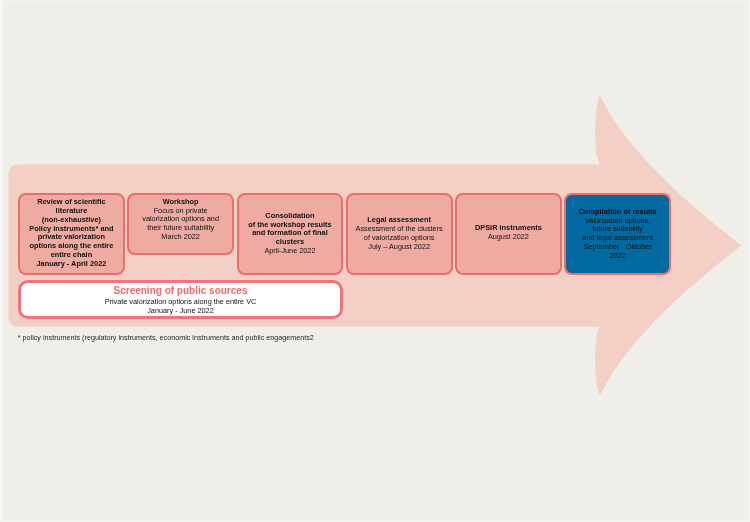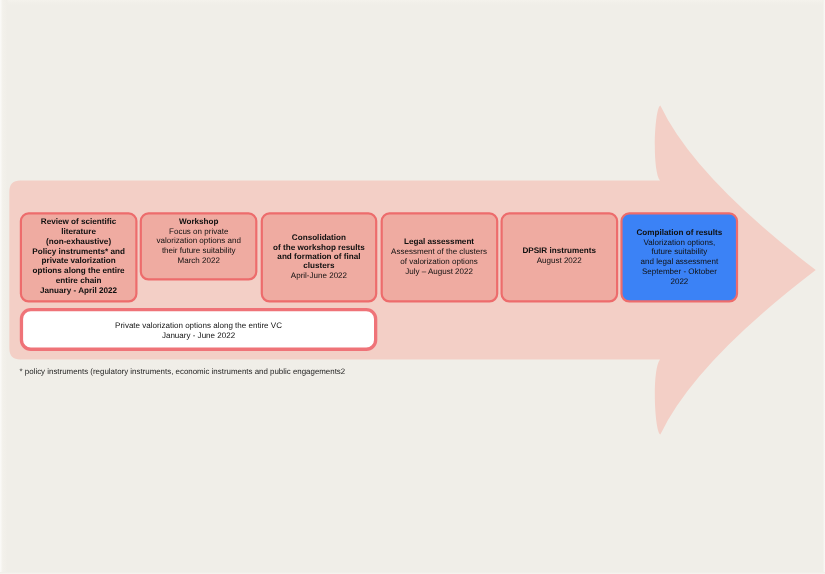--- a/index.html
+++ b/index.html
@@ -65,33 +65,34 @@
           <div>of valorization options</div>
           <div>July – August 2022</div>
         </div>
       </div>
       <div class="box" style="left: 454.9px; top: 192.9px; width: 107px; height: 81.8px; border-color: rgb(237, 108, 108); background: rgb(239, 171, 161); color: rgb(16, 16, 16);">
         <div class="box-text" style="position: relative; top: -0.6px;">
           <div class="b">DPSIR instruments</div>
           <div>August 2022</div>
         </div>
       </div>
-      <div class="box" style="left: 564.1px; top: 192.9px; width: 107.1px; height: 81.8px; border-color: rgb(237, 108, 108); background: #3b82f6; color: rgb(16, 16, 16);">
+      <div class="box" style="left: 564.1px; top: 192.9px; width: 107.1px; height: 81.8px; border-color: rgb(237, 108, 108); background: #0369a1; color: rgb(16, 16, 16);">
         <div class="box-text" style="position: relative; top: 0.5px;">
           <div class="b">Compilation of results</div>
           <div>Valorization options,</div>
           <div>future suitability</div>
           <div>and legal assessment</div>
           <div>September - Oktober</div>
           <div>2022</div>
         </div>
       </div>
     </div>
   <div class="wbox" style="left: 17.7px; top: 280.1px; width: 325.6px; height: 38.6px; border-color: rgb(239, 115, 120);">
     <div class="wstack" style="text-align:center;position:relative;top:1px">
+      <div class="wtitle" style="color: rgb(240, 106, 102);">Screening of public sources</div>
       <div class="wsub">Private valorization options along the entire VC</div>
       <div class="wsub">January - June 2022</div>
     </div>
   </div>
   <div class="footnote" style="left:17.8px;top:332.8px;">* policy instruments (regulatory instruments, economic instruments and public engagements2</div>
   <div class="edge edge-t"></div>
   <div class="edge edge-l"></div>
   <div class="edge edge-r"></div>
   <div class="edge edge-b"></div>
 </div>

